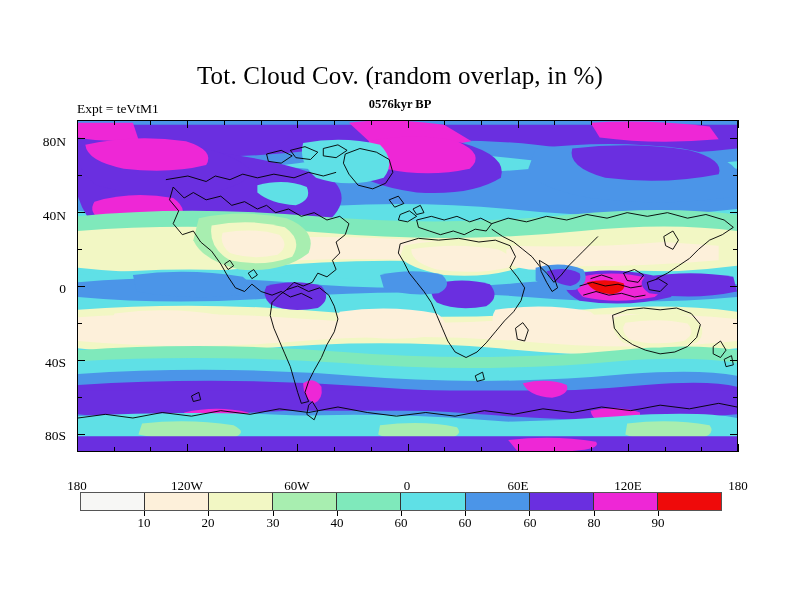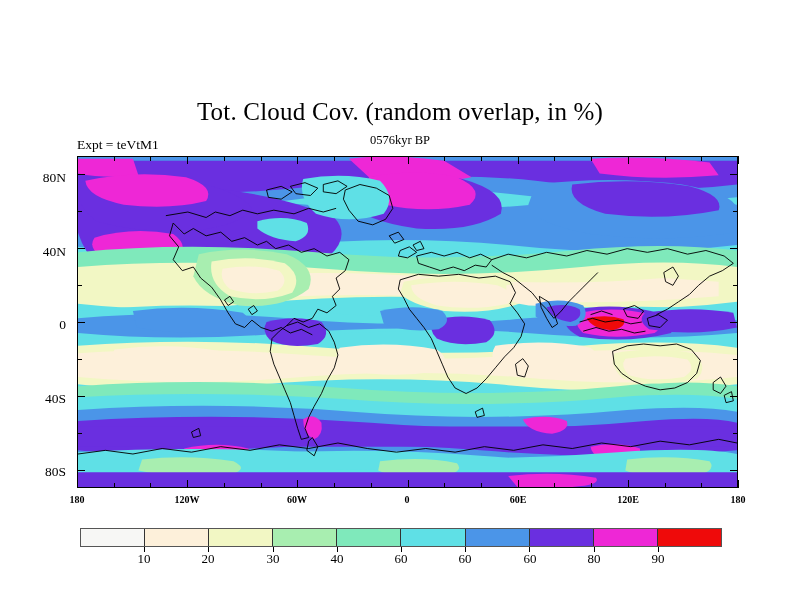--- a/index.html
+++ b/index.html
@@ -1,36 +1,36 @@
 <!DOCTYPE html>
 <html><head>
 <meta charset="utf-8">
 <title>Tot. Cloud Cov.</title>
 <style>
   html,body{margin:0;padding:0;background:#ffffff;}
   body{width:800px;height:600px;overflow:hidden;
        font-family:"Liberation Serif","DejaVu Serif",serif;color:#000;}
-  #root{position:relative;width:800px;height:442px;margin-top:36px;}
+  #root{position:relative;width:800px;height:442px;}
 
   .title{position:absolute;left:0;top:62px;width:800px;text-align:center;
          font-size:25px;letter-spacing:.2px;}
   .hdr{position:absolute;font-size:13.5px;}
   .hdr-left{left:77px;top:101px;}
-  .hdr-center{left:0;top:97px;width:800px;text-align:center;font-size:12.5px;}
+  .hdr-center{left:0;top:97px;width:800px;text-align:center;font-size:12.5px;font-weight:bold;}
   .hdr-right{left:0;top:101px;width:738px;text-align:right;}
 
   .plot{position:absolute;left:77px;top:120px;width:661px;height:332px;
         border:1.5px solid #000;box-sizing:border-box;background:#bfe8ee;
         overflow:hidden;}
   .plot svg{display:block;width:100%;height:100%;}
 
   .ylab{position:absolute;text-align:right;width:44px;font-size:13.5px;
         transform:translateY(-50%);left:22px;}
-  .xlab{position:absolute;top:458px;font-size:10px;text-align:center;
-        width:60px;transform:translateX(-30px);font-weight:bold;}
+  .xlab{position:absolute;top:478px;font-size:13px;text-align:center;
+        width:60px;transform:translateX(-30px);}
 
   .cbar{position:absolute;left:80px;top:492px;width:642px;height:19px;
         border:1.2px solid #555;box-sizing:border-box;display:flex;}
   .cbar div{flex:1 1 0;height:100%;border-right:1px solid #333;box-sizing:border-box;}
   .cbar div:last-child{border-right:none;}
   .cbtick{position:absolute;top:515px;font-size:13px;text-align:center;
           width:48px;transform:translateX(-24px);}
 
   .tickmark{position:absolute;background:#000;}
 </style>

